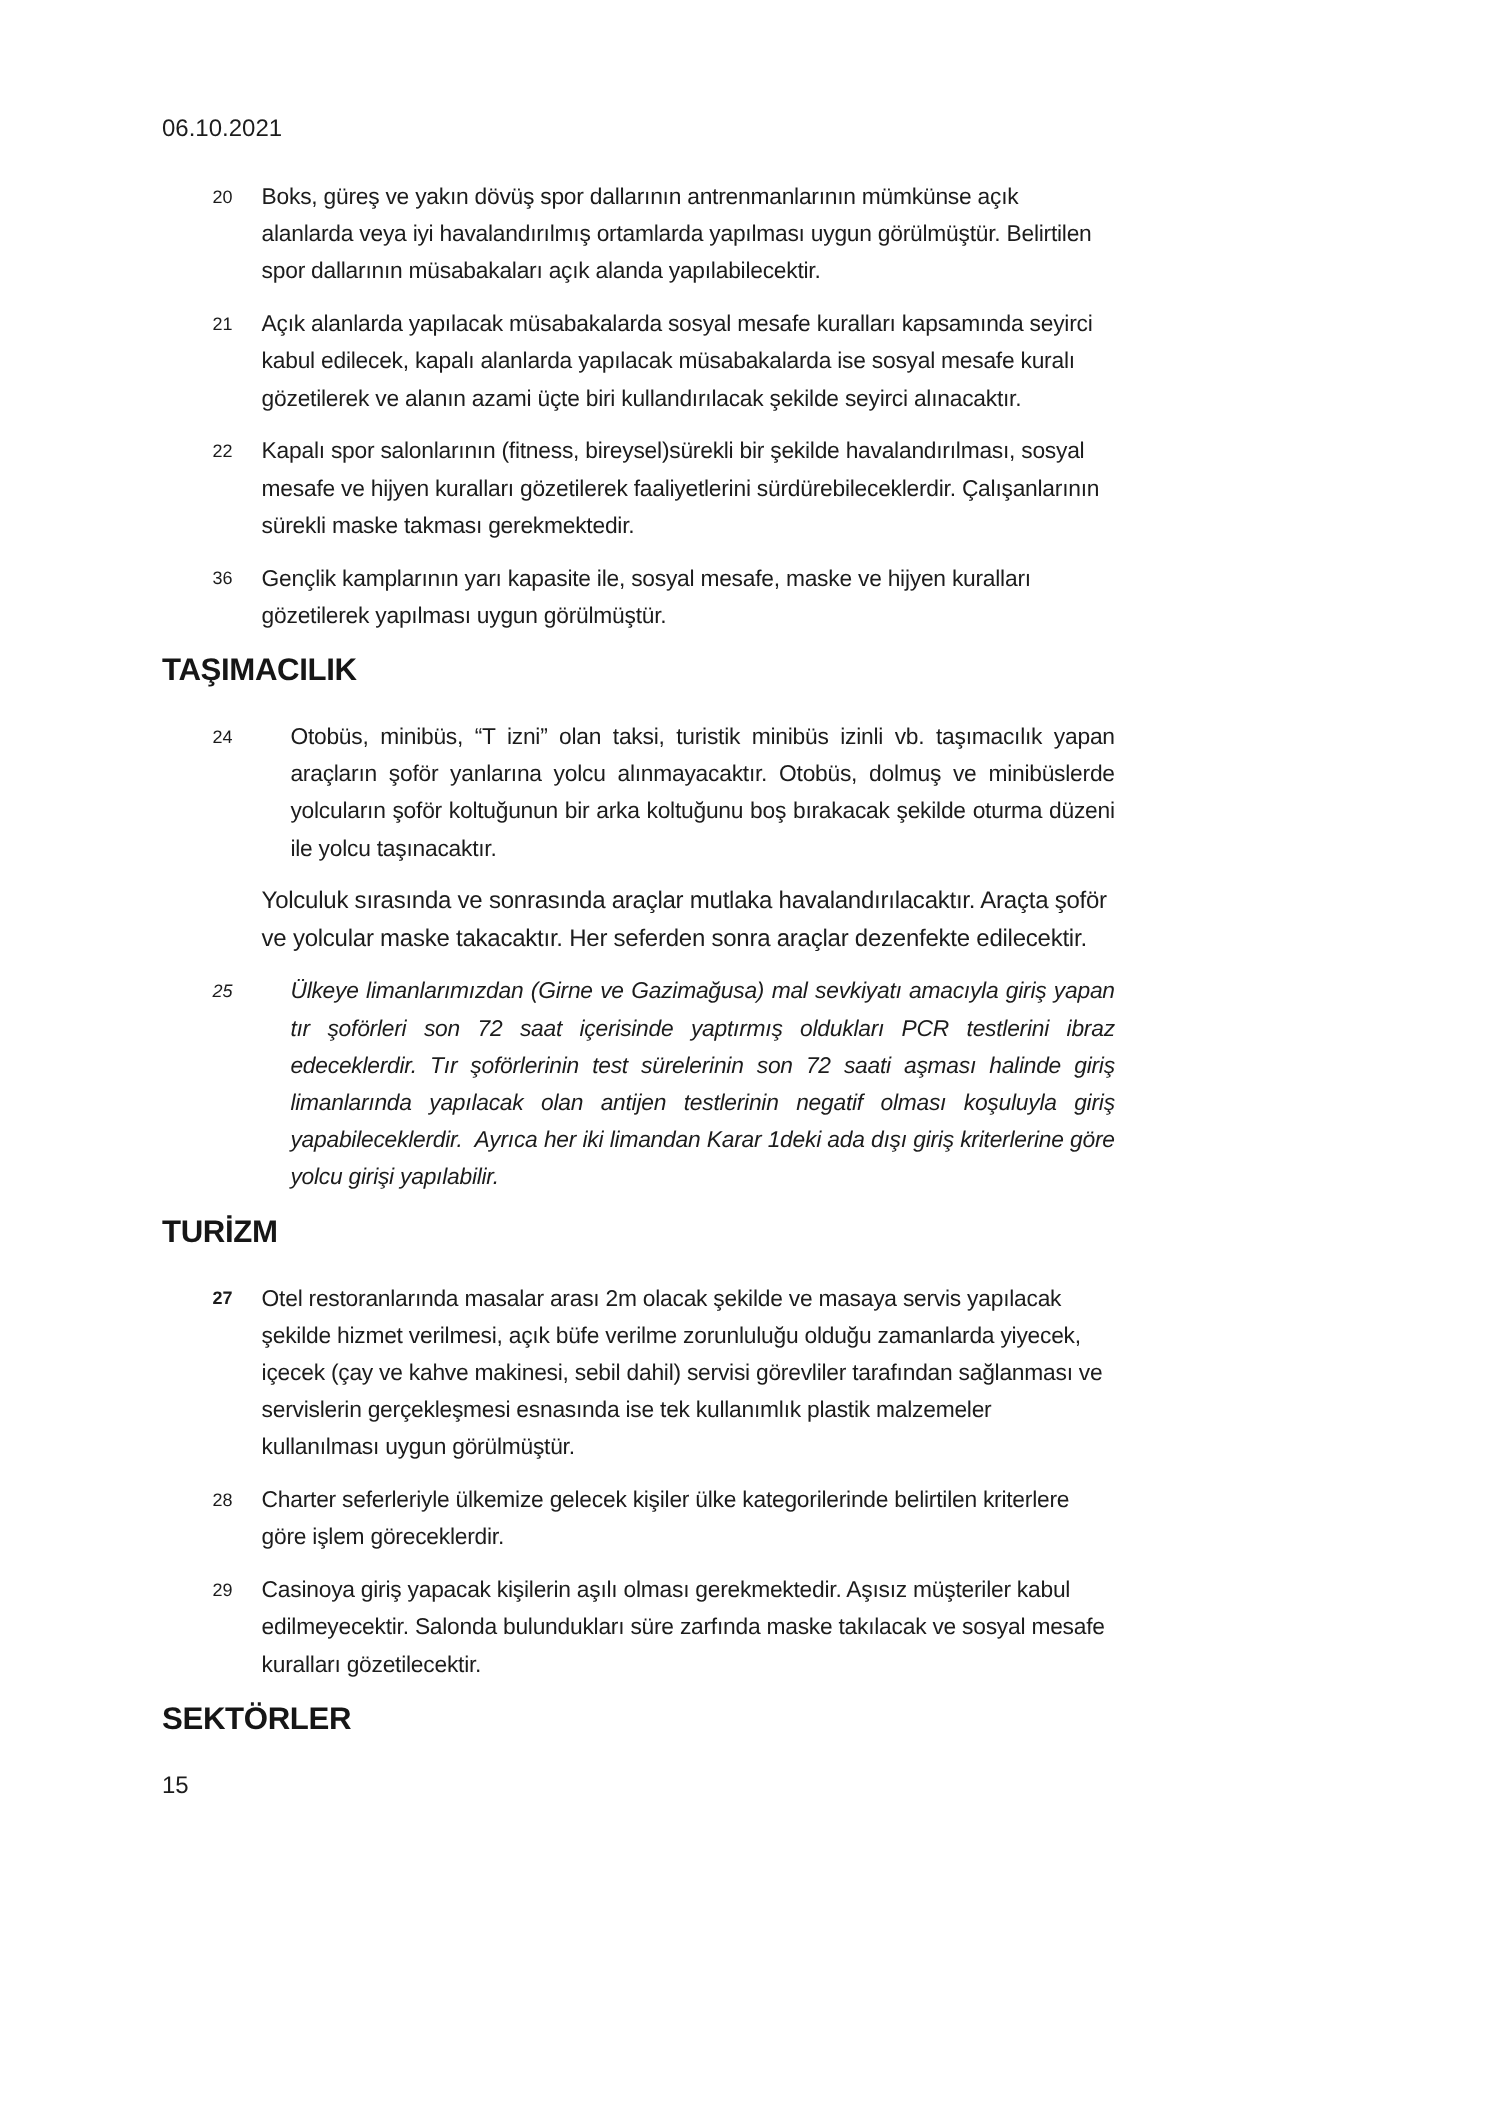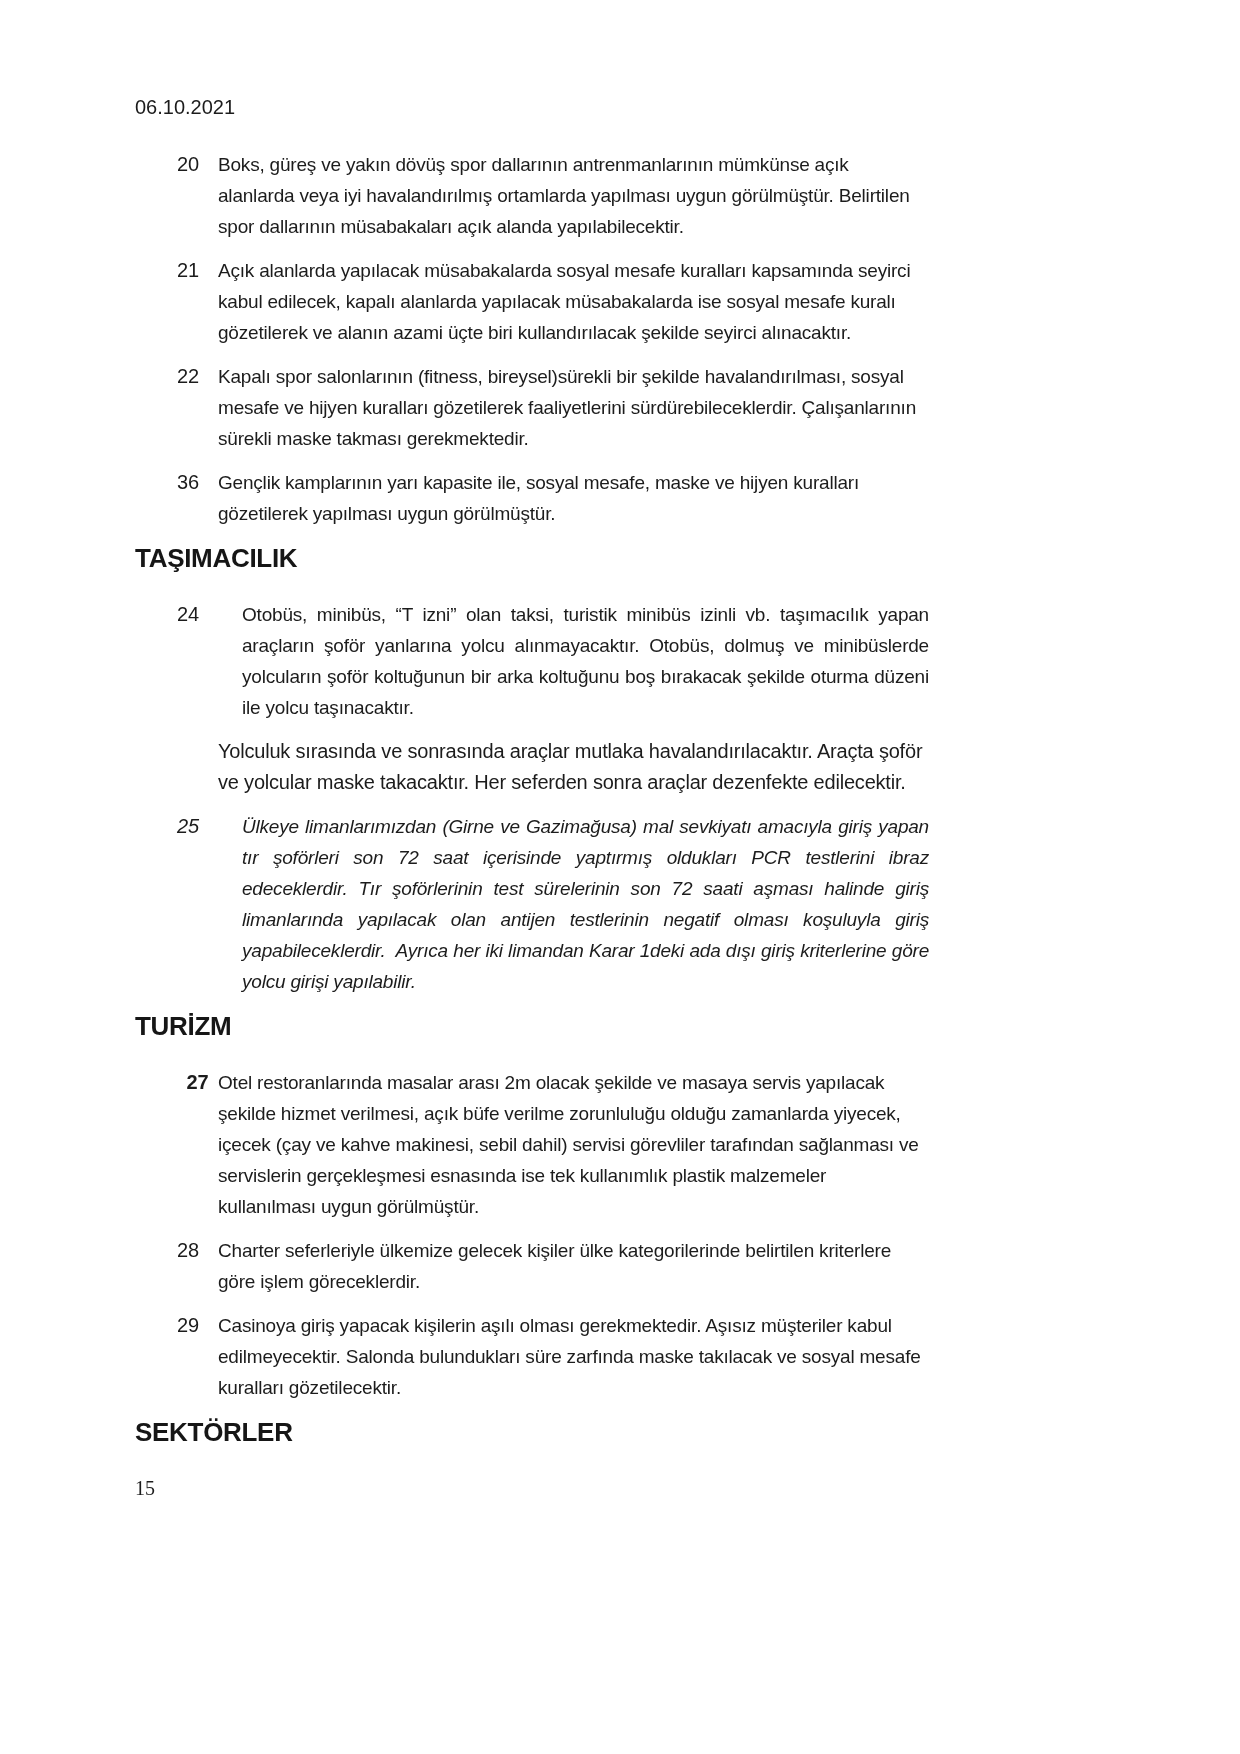--- a/index.html
+++ b/index.html
@@ -27,24 +27,24 @@
     margin-bottom: 26px;
   }
   .item {
     display: flex;
     margin-bottom: 13px;
   }
   .item .num {
     flex: none;
     width: 41px;
     margin-left: 42px;
-    font-size: 20px;
+    font-size: 15px;
     line-height: 31px;
   }
-  .item .num.bold { font-weight: bold; text-align: center; }
+  .item .num.bold { font-weight: bold; }
   .item .txt {
     flex: 1;
     font-size: 19px;
     line-height: 31px;
     letter-spacing: -0.2px;
     white-space: pre-wrap;
   }
   .item.justified .txt { text-align: justify; margin-left: 24px; }
   .item.tight { margin-bottom: 0; font-style: italic; }
   .continuation {
@@ -58,21 +58,20 @@
     font-weight: bold;
     letter-spacing: -0.3px;
     line-height: 31px;
     margin: 14px 0 25px 0;
     color: #161616;
   }
   .page-number {
     margin-top: 22px;
     font-size: 20px;
     line-height: 31px;
-    font-family: Liberation Serif, serif;
   }
 </style>
 </head>
 <body>
 
 <div class="page">
 
   <div class="doc-date">06.10.2021</div>
 
   <div class="item">

